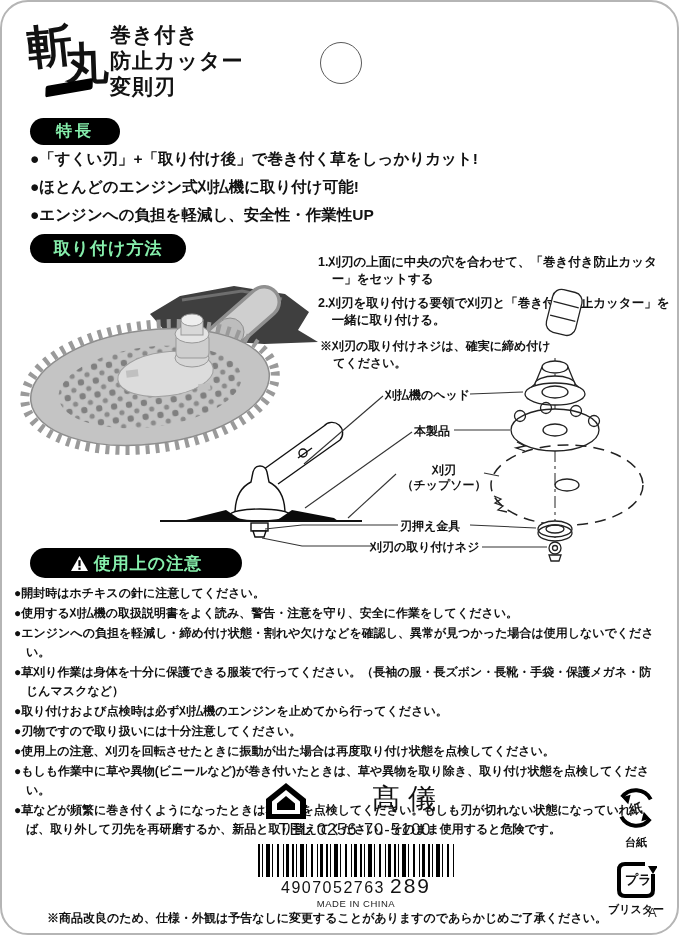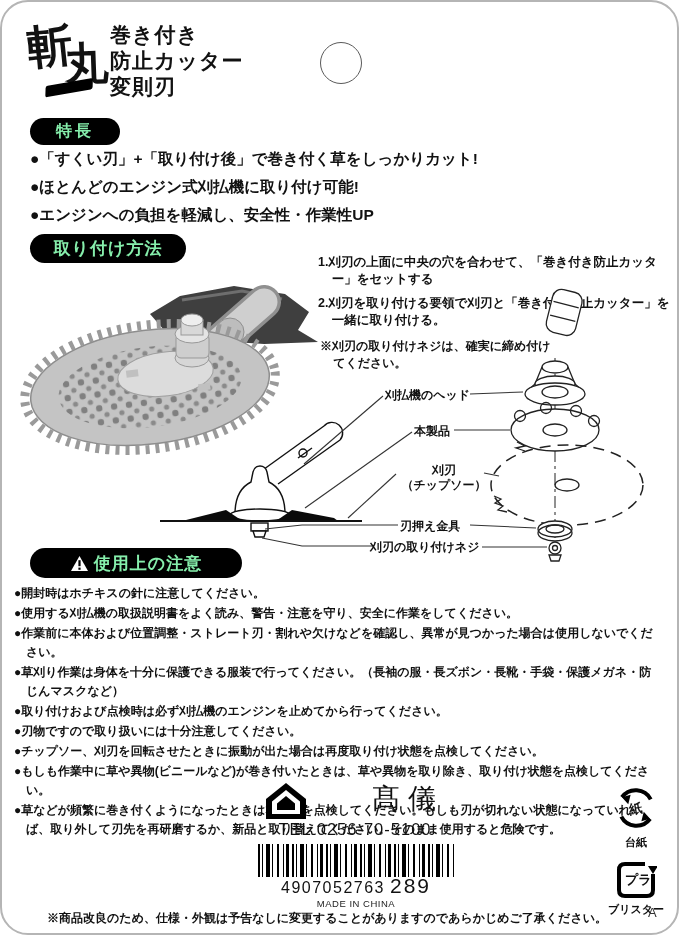--- a/index.html
+++ b/index.html
@@ -190,25 +190,25 @@
     <svg width="19" height="17" viewBox="0 0 19 17">
       <path d="M9.5,1 L18,16 L1,16 Z" fill="#fff"></path>
       <rect x="8.4" y="5.2" width="2.2" height="6" fill="#000"></rect>
       <rect x="8.4" y="12.6" width="2.2" height="2.2" fill="#000"></rect>
     </svg>
     <span>使用上の注意</span>
   </div>
   <div class="abs cautions">
     <div class="caution-item">●開封時はホチキスの針に注意してください。</div>
     <div class="caution-item">●使用する刈払機の取扱説明書をよく読み、警告・注意を守り、安全に作業をしてください。</div>
-    <div class="caution-item">●作業前に本体および位置調整・ストレート刃・割れや欠けなどを確認し、異常が見つかった場合は使用しないでください。</div>
+    <div class="caution-item">●エンジンへの負担を軽減し・締め付け状態・割れや欠けなどを確認し、異常が見つかった場合は使用しないでください。</div>
     <div class="caution-item">●草刈り作業は身体を十分に保護できる服装で行ってください。（長袖の服・長ズボン・長靴・手袋・保護メガネ・防じんマスクなど）</div>
     <div class="caution-item">●取り付けおよび点検時は必ず刈払機のエンジンを止めてから行ってください。</div>
     <div class="caution-item">●刃物ですので取り扱いには十分注意してください。</div>
-    <div class="caution-item">●チップソー、刈刃を回転させたときに振動が出た場合は再度取り付け状態を点検してください。</div>
+    <div class="caution-item">●使用上の注意、刈刃を回転させたときに振動が出た場合は再度取り付け状態を点検してください。</div>
     <div class="caution-item">●もしも作業中に草や異物(ビニールなど)が巻き付いたときは、草や異物を取り除き、取り付け状態を点検してください。</div>
     <div class="caution-item">●草などが頻繁に巻き付くようになったときは本製品を点検してください。もしも刃が切れない状態になっていれば、取り外して刃先を再研磨するか、新品と取り替えてください。そのまま使用すると危険です。</div>
   </div>
 
   <div class="abs company-icon">
     <svg width="44" height="38" viewBox="0 0 44 38">
       <path d="M22,1 L42,17 L42,37 L2,37 L2,17 Z" fill="#000"></path>
       <path d="M22,8 L36,19.5 L36,32 L8,32 L8,19.5 Z" fill="#fff"></path>
       <path d="M22,14 L31,21.5 L31,28 L13,28 L13,21.5 Z" fill="#000"></path>
     </svg>

